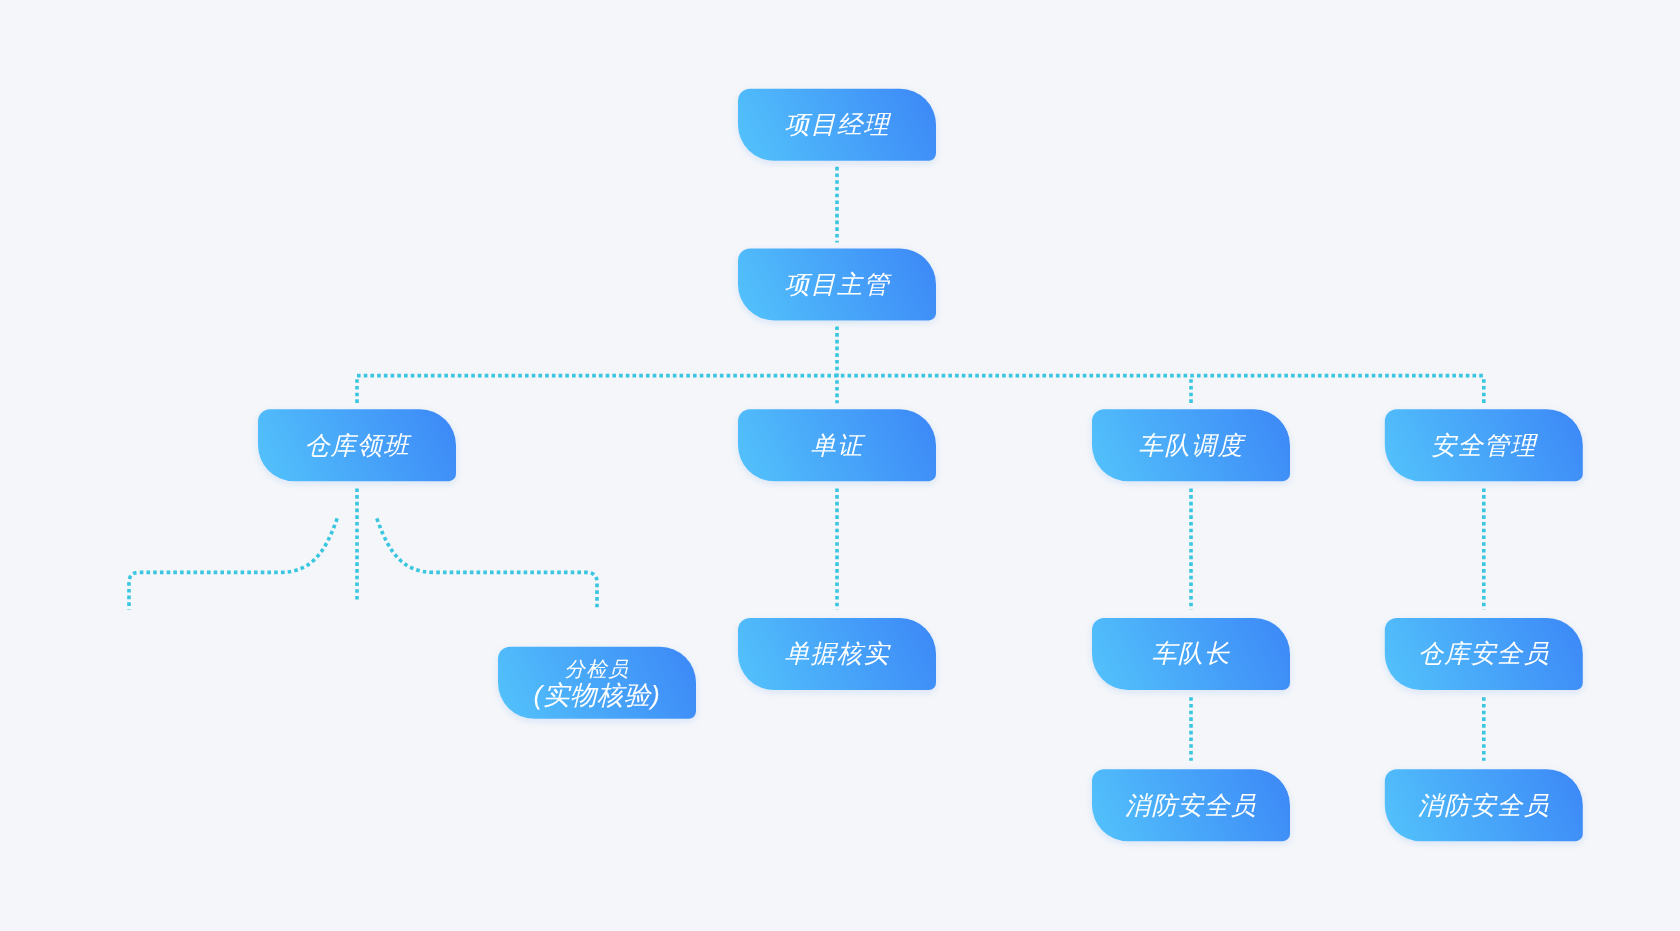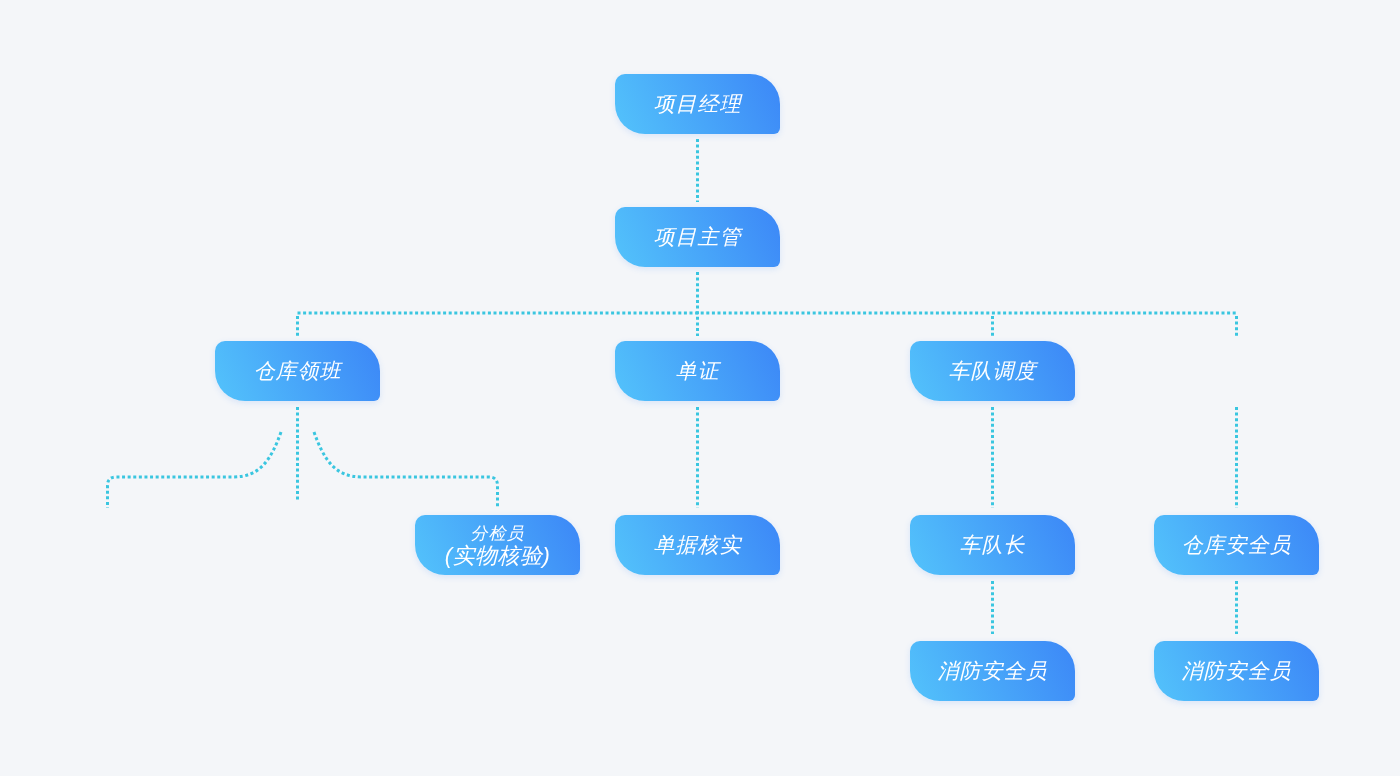--- a/index.html
+++ b/index.html
@@ -43,20 +43,21 @@
     box-shadow:0 2px 6px rgba(60,135,247,0.15);
     font-style:italic;
   }
   .node .sub{
     font-size:22px;
     letter-spacing:0.5px;
   }
   .node.two-line{
     font-size:17px;
     line-height:22px;
+    margin-top:24px;
   }
 </style>
 </head>
 <body>
 
 <div class="stage">
 
   <svg class="connectors" viewBox="0 0 1400 776" xmlns="http://www.w3.org/2000/svg">
     <path d="M697.5 139 L697.5 202"></path>
     <path d="M697.5 272 L697.5 336"></path>
@@ -87,20 +88,23 @@
   </div>
 
   <div class="node" style="left:615px;top:341px">
     <span>单证</span>
   </div>
 
   <div class="node" style="left:910px;top:341px">
     <span>车队调度</span>
   </div>
 
+  <div class="node" style="left:1154px;top:341px">
+    <span>安全管理</span>
+  </div>
 
 
 
   <div class="node two-line" style="left:415px;top:515px">
     <span>分检员</span>
     <span class="sub">(实物核验)</span>
   </div>
 
   <div class="node" style="left:615px;top:515px">
     <span>单据核实</span>

